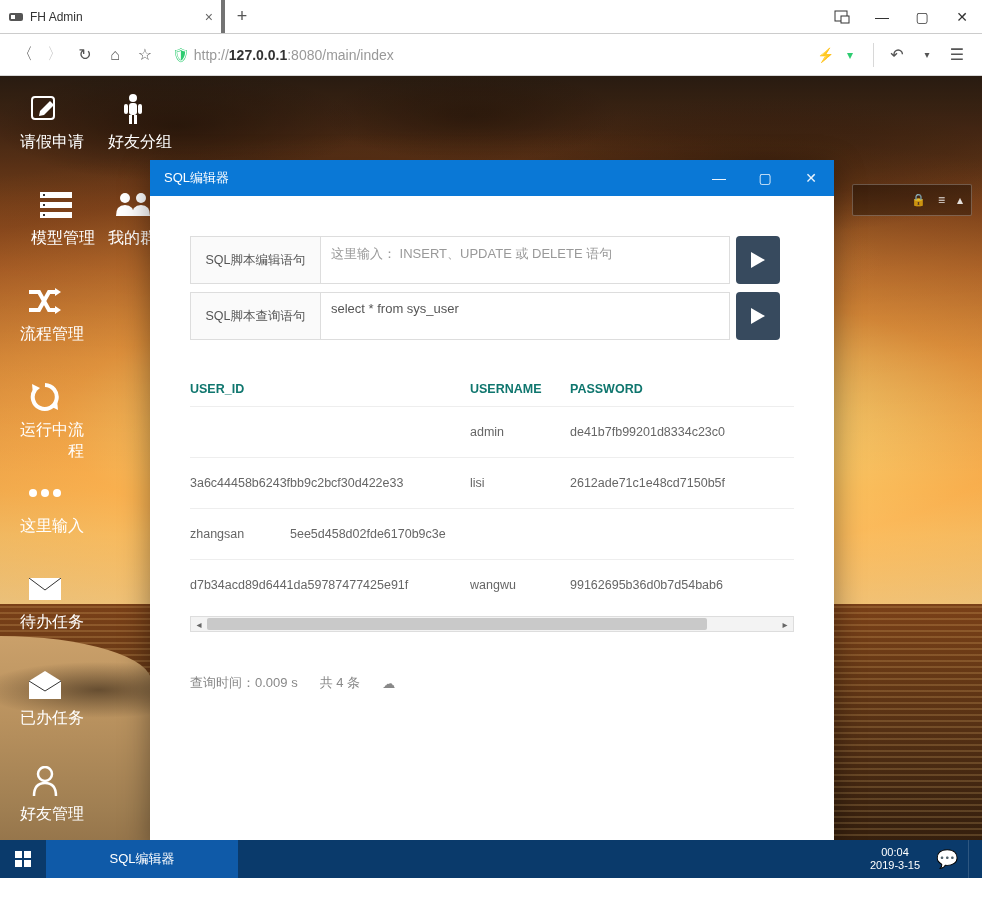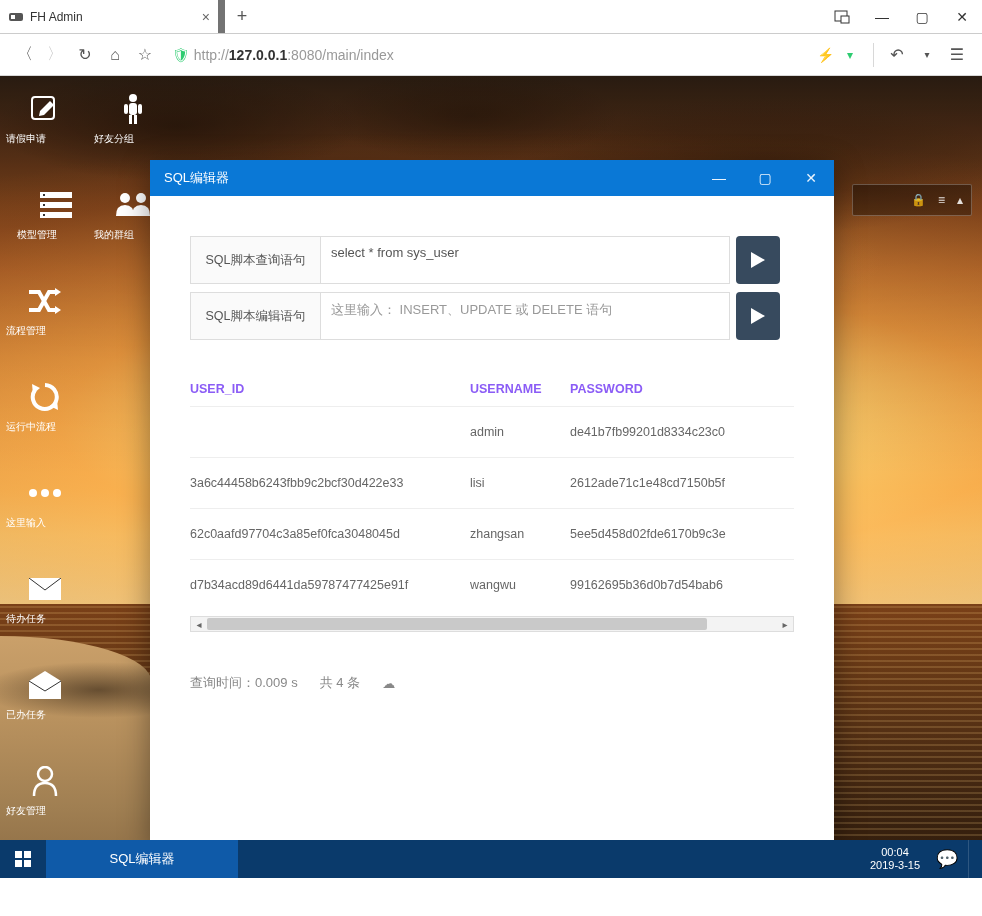--- a/index.html
+++ b/index.html
@@ -1,19 +1,19 @@
 <!DOCTYPE html>
 <html><head>
 <meta charset="utf-8">
 <style>
 * { margin:0; padding:0; box-sizing:border-box; }
 html,body { width:982px; height:916px; font-family:"Microsoft YaHei","Segoe UI",sans-serif; overflow:hidden; background:#fff; }
 
 .os-titlebar { height:34px; background:#fff; display:flex; align-items:stretch; border-bottom:1px solid #ccc; }
-.os-tab { display:flex; align-items:center; width:225px; border-right:7px solid #737373; padding-left:8px; position:relative; font-size:12px; color:#333; }
+.os-tab { display:flex; align-items:center; width:225px; border-right:4px solid #737373; padding-left:8px; position:relative; font-size:12px; color:#333; }
 .os-tab .fav { width:16px; height:16px; margin-right:6px; }
 .os-tab .close { position:absolute; right:8px; font-size:14px; color:#666; }
 .os-titlebar .plus { width:34px; display:flex; align-items:center; justify-content:center; color:#555; font-size:18px; }
 .os-titlebar .spacer { flex:1; }
 .os-titlebar .wc { width:40px; display:flex; align-items:center; justify-content:center; color:#333; font-size:14px; }
 
 .os-addrbar { height:42px; display:flex; align-items:center; padding:0 10px; border-bottom:1px solid #d8d8d8; color:#666; }
 .os-addrbar .ab { width:30px; height:30px; display:flex; align-items:center; justify-content:center; font-size:16px; color:#555; }
 .os-addrbar .shield { color:#2ecc71; margin:0 4px 0 12px; font-size:14px; }
 .os-addrbar .url { font-size:14px; color:#999;text-align:center; }
@@ -40,41 +40,41 @@
     linear-gradient(180deg,#7a4018 0%, #6a3a16 20%, #553014 45%, #3e2410 70%, #2c1a0b 100%); }
 .bg .beach { position:absolute; left:0; right:830px; top:560px; height:245px;
   background:
     radial-gradient(170px 40px at 65% 22%, rgba(30,18,8,.55), transparent 70%),
     linear-gradient(180deg,#caa06a 0%, #b8915e 35%, #a07f52 70%, #8a6a43 100%);
   border-top-right-radius:260px 80px; }
 .bg::after { content:""; position:absolute; left:0; right:0; top:0; height:400px;
   background:linear-gradient(180deg, rgba(0,0,0,.30) 0%, rgba(0,0,0,.05) 70%, rgba(0,0,0,0) 100%); }
 .overlay-text { position:absolute; left:4px; top:768px; color:#d00; font-weight:bold; font-size:16px; opacity:.5; text-shadow:0 0 3px rgba(255,0,0,.5); }
 
-.dicon { position:absolute; width:78px; text-align:left; color:#fff; font-size:10px; cursor:pointer;font-family:Liberation Serif, serif; }
+.dicon { position:absolute; width:78px; text-align:right; color:#fff; font-size:16px; cursor:pointer;font-family:Liberation Serif, serif; }
 .dicon .glyph { height:34px; display:flex; align-items:center; justify-content:center; margin-bottom:6px; }
 .dicon svg { fill:#fff; }
 
 .panel { position:absolute; right:10px; top:108px; width:120px; height:32px; background:rgba(0,0,0,.35); border:1px solid rgba(255,255,255,.25); border-radius:2px; display:flex; align-items:center; justify-content:flex-end; padding:0 8px; gap:12px; color:#fff; font-size:12px; }
 .panel span { opacity:.85; }
 
 .sqlwin { position:absolute; left:150px; top:84px; width:684px; height:684px; background:#fff; box-shadow:0 8px 28px rgba(0,0,0,.4); }
 .sqlwin .title { height:36px; background:#0a78d6; color:#fff; display:flex; align-items:center; padding-left:14px; font-size:13px; }
 .sqlwin .title .sp { flex:1; }
 .sqlwin .title .tb { width:46px; height:36px; display:flex; align-items:center; justify-content:center; color:#eaf4fd; font-size:14px; }
 .sqlwin .body { padding:40px 40px 20px 40px; }
 .sqlrow { display:flex; margin-bottom:8px; }
 .sqlrow .lbl { width:130px; border:1px solid #ddd; border-right:none; display:flex; align-items:center; justify-content:center; font-size:12.5px; color:#555; background:#fafafa; }
 .sqlrow textarea { width:410px; height:48px; resize:none; border:1px solid #ddd; padding:8px 10px; font-size:13px; font-family:inherit; color:#555; outline:none; }
 .sqlrow textarea::placeholder { color:#999; }
 .sqlrow .run { width:44px; height:48px; margin-left:6px; background:#374a5e; border-radius:4px; display:flex; align-items:center; justify-content:center; cursor:pointer; }
 .sqlrow .run svg { fill:#fff; }
 
 .tbl { margin-top:32px; position:relative; }
-.tbl .hdr { display:flex; font-size:12.5px; color:#8b5cf6; font-weight:600; padding:10px 0; }
+.tbl .hdr { display:flex; font-size:12.5px; color:#0f766e; font-weight:600; padding:10px 0; }
 .col0 { width:280px; }
 .col1 { width:100px; }
 .col2 { width:200px; }
 .tbl .row { display:flex; font-size:12.5px; color:#666; padding:18px 0; border-top:1px solid #eee;align-items:center; }
 .tbl .row span { white-space:nowrap; overflow:hidden; }
 .tooltip { position:absolute; left:-17px; top:40px; width:122px; background:#a884ea; background:linear-gradient(135deg,#a884ea,#9576e6); color:#fff; font-size:12px; padding:8px 10px; border-radius:5px; line-height:1.4; }
 .tooltip::before { content:""; position:absolute; top:-8px; left:16px; border:5px solid transparent; border-bottom-color:#a080e8; }
 .hscroll { height:16px; border:1px solid #ddd; background:#f3f3f3; display:flex; align-items:center; margin-top:6px; }
 .hscroll .arr { width:16px; text-align:center; color:#666; font-size:10px; }
 .hscroll .thumb { height:12px; background:#c9c9c9; margin-left:0; width:500px; border-radius:2px; }
@@ -259,31 +259,31 @@
   <div class="sqlwin">
     <div class="title">
       <span>SQL编辑器</span>
       <div class="sp"></div>
       <div class="tb">―</div>
       <div class="tb">▢</div>
       <div class="tb">✕</div>
     </div>
     <div class="body">
       <div class="sqlrow">
-        <div class="lbl">SQL脚本查询语句</div>
-        <textarea id="qval" style="">select * from sys_user</textarea>
+        <div class="lbl">SQL脚本编辑语句</div>
+        <textarea placeholder="这里输入： INSERT、UPDATE 或 DELETE 语句" style=""></textarea>
         <div class="run">
             <svg width="14" height="16" viewBox="0 0 14 16">
               <polygon points="0,0 14,8 0,16"></polygon>
             </svg>
           </div>
       </div>
       <div class="sqlrow">
-        <div class="lbl">SQL脚本编辑语句</div>
-        <textarea placeholder="这里输入： INSERT、UPDATE 或 DELETE 语句" style=""></textarea>
+        <div class="lbl">SQL脚本查询语句</div>
+        <textarea id="qval" style="">select * from sys_user</textarea>
         <div class="run">
             <svg width="14" height="16" viewBox="0 0 14 16">
               <polygon points="0,0 14,8 0,16"></polygon>
             </svg>
           </div>
       </div>
 
       <div class="tbl">
         <div class="hdr">
           <span class="col0">USER_ID</span>
@@ -295,21 +295,20 @@
               <span class="col0"></span>
               <span class="col1">admin</span>
               <span class="col2">de41b7fb99201d8334c23c0</span>
             </div>
             <div class="row">
               <span class="col0">3a6c44458b6243fbb9c2bcf30d422e33</span>
               <span class="col1">lisi</span>
               <span class="col2">2612ade71c1e48cd7150b5f</span>
             </div>
             <div class="row">
-              <span class="col0">62c0aafd97704c3a85ef0fca3048045d</span>
               <span class="col1">zhangsan</span>
               <span class="col2">5ee5d458d02fde6170b9c3e</span>
             </div>
             <div class="row">
               <span class="col0">d7b34acd89d6441da59787477425e91f</span>
               <span class="col1">wangwu</span>
               <span class="col2">99162695b36d0b7d54bab6</span>
             </div>
           </div>
         <div class="hscroll">

